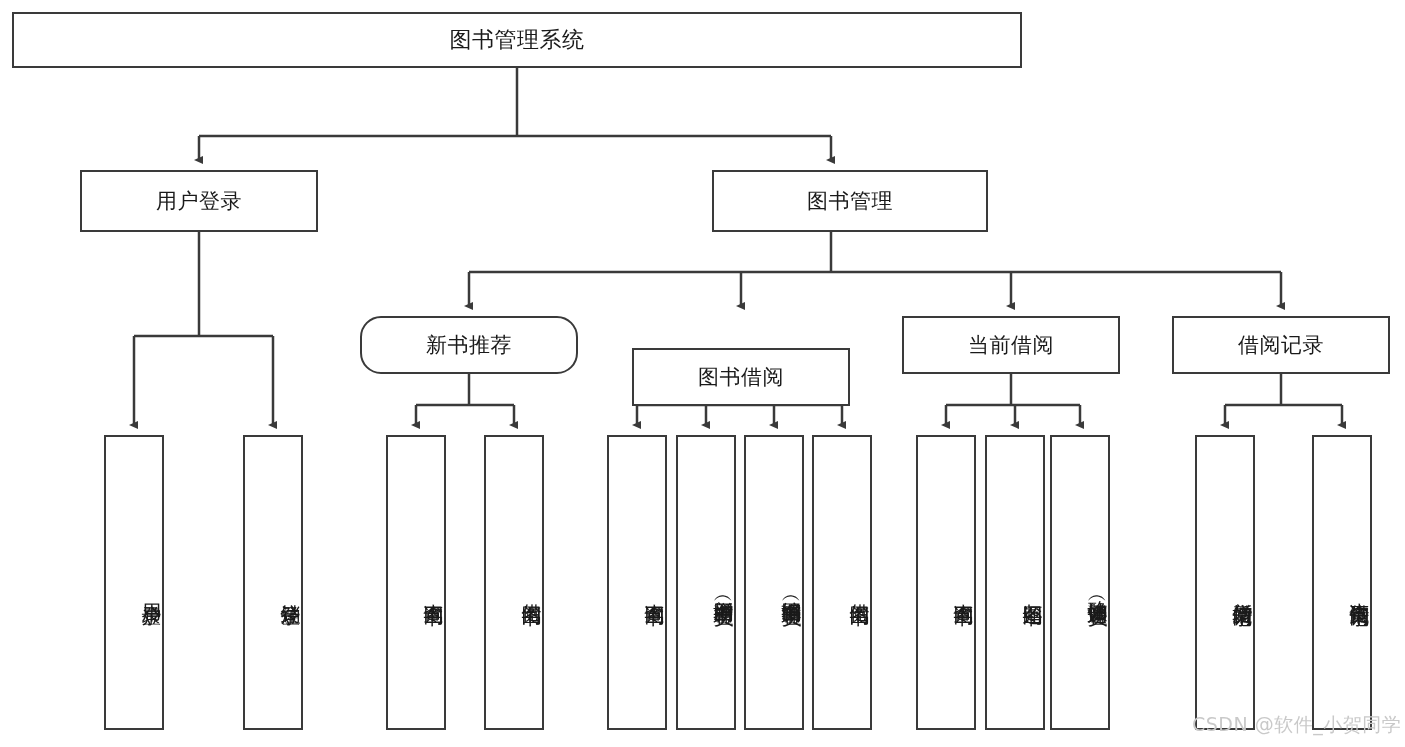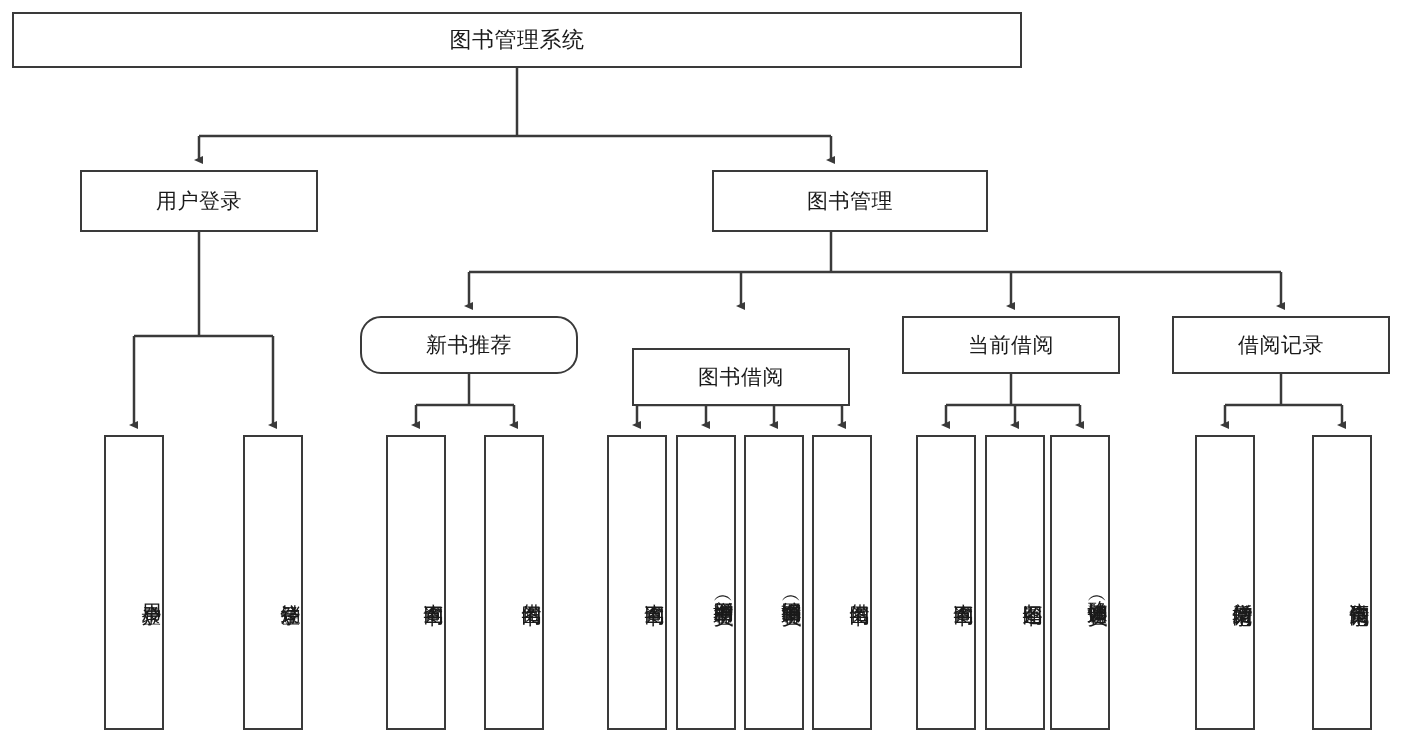--- a/index.html
+++ b/index.html
@@ -172,13 +172,14 @@
         <span>确认归还（管理员）</span>
       </div>
       <div class="node leaf" style="left: 1195px; top: 435px; width: 60px; height: 295px;">
         <span>新增借阅记录</span>
       </div>
       <div class="node leaf" style="left: 1312px; top: 435px; width: 60px; height: 295px;">
         <span>查询借阅记录</span>
       </div>
     </div>
 
+  <div class="watermark" style="left:1192px; top:712px;">CSDN @软件_小贺同学</div>
 </div>
 
 </body></html>

